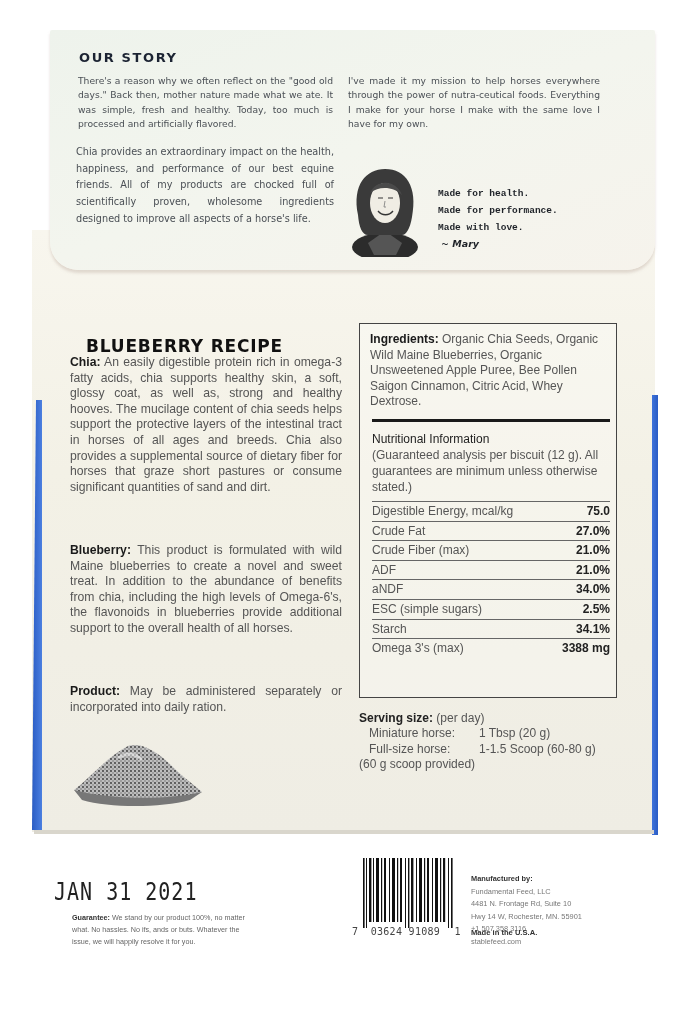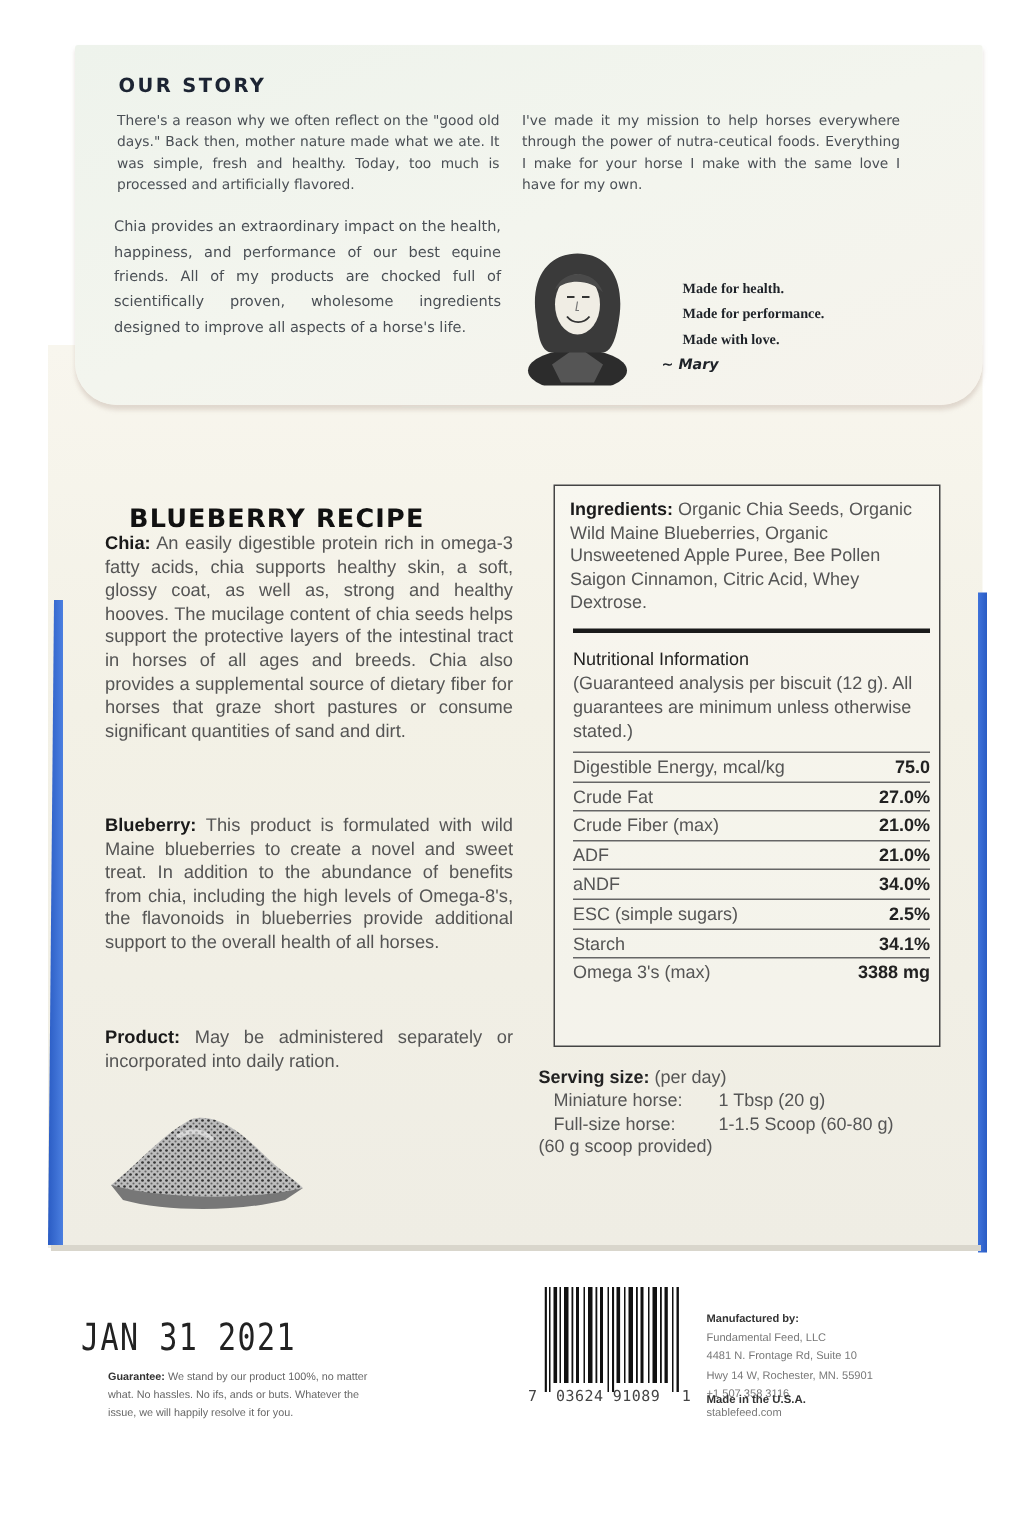--- a/index.html
+++ b/index.html
@@ -38,40 +38,40 @@
     position:absolute; left:29px; top:20px; margin:0;
     font-family:"DejaVu Sans", sans-serif; font-weight:900; font-size:13px; letter-spacing:1.6px; color:#1c2433;
   }
   .story-p {
     position:absolute; margin:0; font-family:"DejaVu Sans", sans-serif; font-size:9.2px; line-height:14.3px; color:#4a4f55; text-align:justify;
   }
   .portrait {
     position:absolute; left:296px; top:135px; width:78px; height:92px;
   }
   .taglines {
-    position:absolute; left:405px; top:155px; font-family:Liberation Serif, serif; font-size:9.5px; font-weight:bold; color:#1e2228; line-height:17px;
+    position:absolute; left:388px; top:155px; font-family:Liberation Mono, monospace; font-size:9.5px; font-weight:bold; color:#1e2228; line-height:17px;
   }
   .signature {
     position:absolute; left:391px; top:208px; font-family:"DejaVu Sans", sans-serif; font-size:9.5px; font-weight:bold; font-style:italic; color:#1e2228;
   }
   
   .recipe-title {
     position:absolute; left:70px; top:320px; margin:16px;
     font-family:"DejaVu Sans", sans-serif; font-weight:900; font-size:17px; letter-spacing:0.8px; color:#111;
   }
   .recipe-p {
     position:absolute; left:70px; width:272px; margin:0;
     font-family:"Liberation Sans", sans-serif; font-size:12.2px; line-height:15.6px; color:#555; text-align:justify;
   }
   .recipe-p b { color:#1a1a1a; }
   .seed-pile { position:absolute; left:70px; top:738px; width:136px; height:72px; }
   
   .panel {
     position:absolute; left:359px; top:323px; width:258px; height:375px;
-    border:1.5px solid #444; box-sizing:border-box; background:rgba(255,255,255,0.25);margin-left:10px;
+    border:1.5px solid #444; box-sizing:border-box; background:rgba(255,255,255,0.25);
   }
   .ing {
     position:absolute; left:10px; top:8px; width:240px; margin:0;
     font-family:"Liberation Sans", sans-serif; font-size:12px; line-height:15.6px; color:#555;
   }
   .ing b { color:#1a1a1a; }
   .thick-rule { position:absolute; left:12px; top:95px; width:238px; height:3px; background:#1a1a1a; }
   .nut-title {
     position:absolute; left:12px; top:108px; font-size:12px; font-weight:normal; color:#1e1e1e;
   }
@@ -140,21 +140,21 @@
   <div class="signature">~ Mary</div>
 </div>
 <div class="flap-tab"></div>
 
 <h1 class="recipe-title">BLUEBERRY RECIPE</h1>
 
 <p class="recipe-p" style="top:355px;">
   <b>Chia:</b><span> An easily digestible protein rich in omega-3 fatty acids, chia supports healthy skin, a soft, glossy coat, as well as, strong and healthy hooves. The mucilage content of chia seeds helps support the protective layers of the intestinal tract in horses of all ages and breeds. Chia also provides a supplemental source of dietary fiber for horses that graze short pastures or consume significant quantities of sand and dirt.</span>
 </p>
 <p class="recipe-p" style="top:543px;">
-  <b>Blueberry:</b><span> This product is formulated with wild Maine blueberries to create a novel and sweet treat. In addition to the abundance of benefits from chia, including the high levels of Omega-8's, the flavonoids in blueberries provide additional support to the overall health of all horses.</span>
+  <b>Blueberry:</b><span> This product is formulated with wild Maine blueberries to create a novel and sweet treat. In addition to the abundance of benefits from chia, including the high levels of Omega-6's, the flavonoids in blueberries provide additional support to the overall health of all horses.</span>
 </p>
 <p class="recipe-p" style="top:684px;">
   <b>Product:</b><span> May be administered separately or incorporated into daily ration.</span>
 </p>
 
 <svg class="seed-pile" viewBox="0 0 136 72">
   <defs>
     <pattern id="spk" width="4" height="4" patternUnits="userSpaceOnUse">
       <rect width="4" height="4" fill="#bdbdbd"></rect>
       <circle cx="1" cy="1" r="0.9" fill="#333"></circle>

